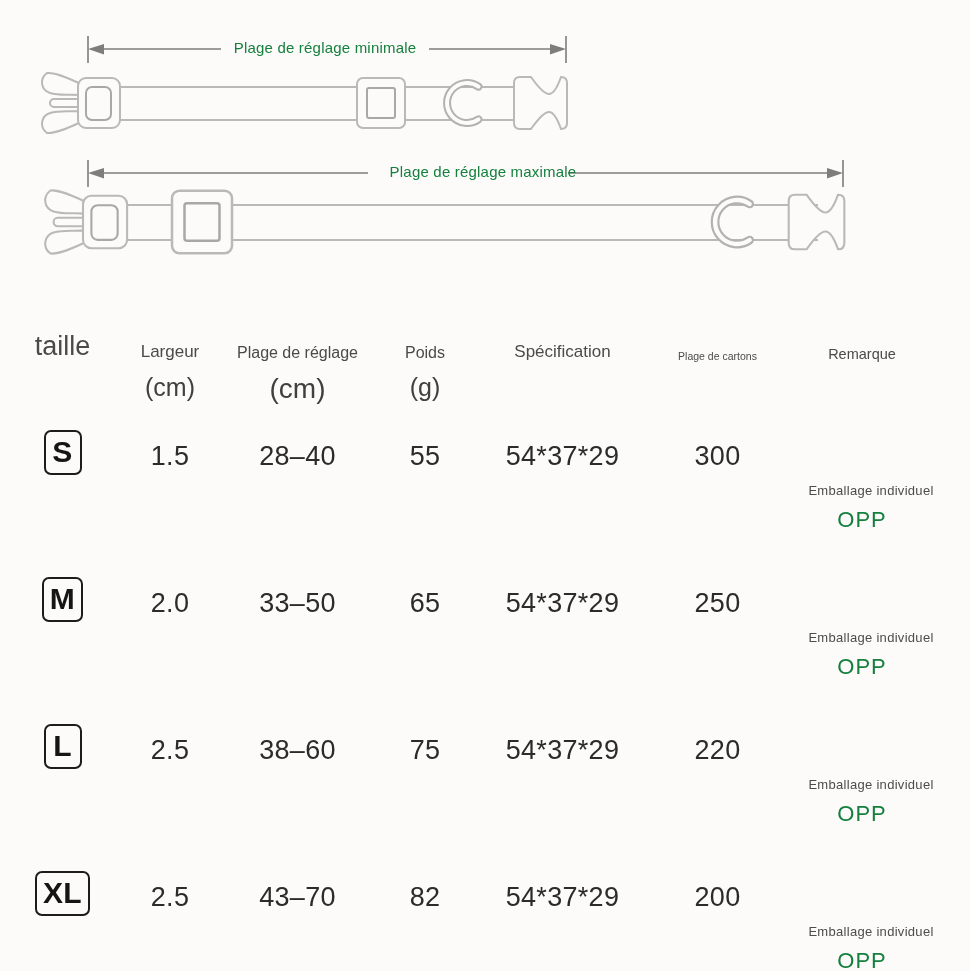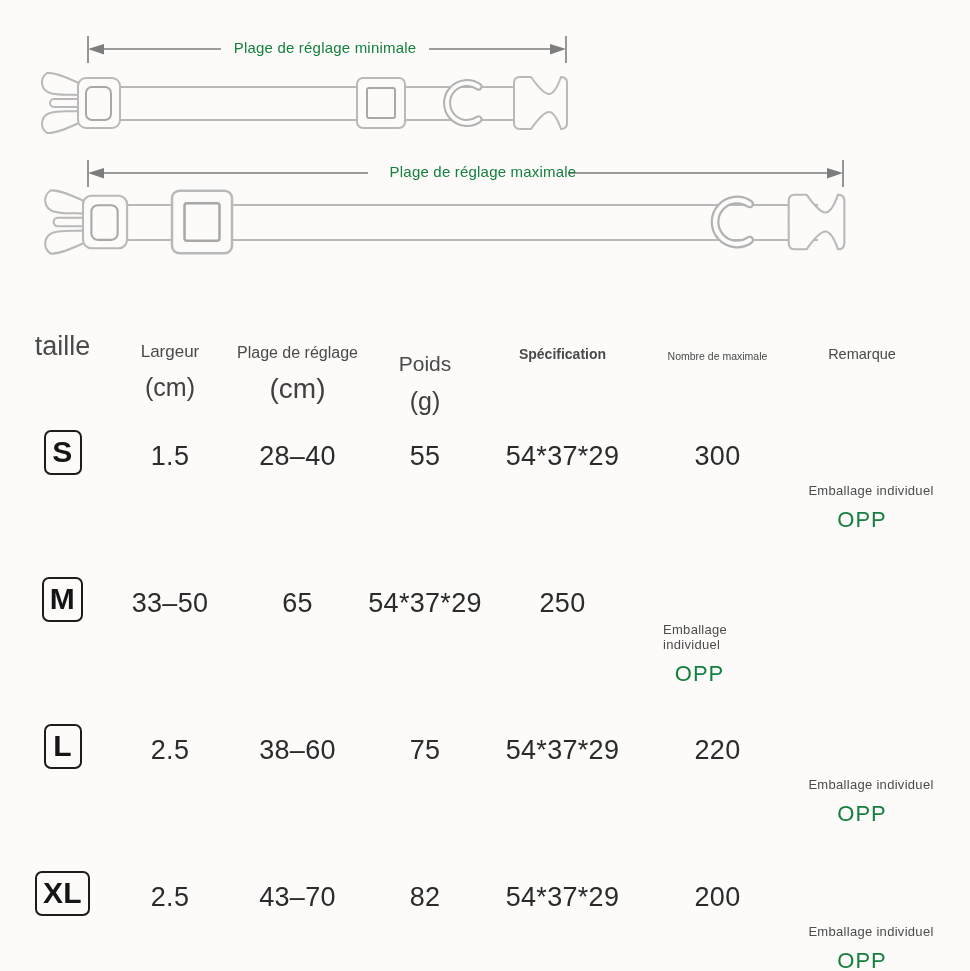--- a/index.html
+++ b/index.html
@@ -36,23 +36,23 @@
   .hc { display:flex; flex-direction:column; align-items:center; }
   .hc .main { height:32px; display:flex; align-items:flex-end; justify-content:center; color:#4a4a4a; }
   .hc .unit { margin-top:11px; color:#404040; }
   .hc.first { padding-left:10px; }
   .hc.last  { padding-right:36px; }
   .h-taille   { font-size:27px; color:#3c3c3c; }
   .h-largeur  { font-size:17px; }
   .h-largeur-unit { font-size:25px; }
   .h-plage    { font-size:16px; }
   .h-plage-unit { font-size:28px; }
-  .h-poids    { font-size:21px; color:#3c3c3c;margin-top:14px; }
+  .h-poids    { font-size:16px; color:#3c3c3c; }
   .h-poids-unit { font-size:25px; }
-  .h-spec     { font-size:14px; color:#5a5a5a;font-weight:bold; }
+  .h-spec     { font-size:17px; color:#5a5a5a; }
   .h-cartons  { font-size:10.5px; color:#5a5a5a; }
   .h-remarque { font-size:14.5px; }
 
   .dc {
     display:flex; justify-content:center; align-items:flex-start;
     padding-top:16px; font-size:27px; font-weight:500; color:#2b2b2b;
     letter-spacing:0.3px;
   }
   .dc.size-cell { padding-top:5px; padding-left:10px; }
   .size-box {
@@ -146,21 +146,21 @@
         <div class="unit h-plage-unit">(cm)</div>
       </div>
       <div class="hc">
         <div class="main h-poids">Poids</div>
         <div class="unit h-poids-unit">(g)</div>
       </div>
       <div class="hc">
           <div class="main h-spec">Spécification</div>
         </div>
       <div class="hc">
-          <div class="main h-cartons">Nombre de maximale</div>
+          <div class="main h-cartons">Plage de cartons</div>
         </div>
       <div class="hc last">
           <div class="main h-remarque">Remarque</div>
         </div>
     </div>
 
     <div class="trow data-row">
       <div class="dc size-cell">
           <span class="size-box">S</span>
         </div>
@@ -172,20 +172,21 @@
       <div class="dc remark-cell">
         <span class="remark-l1">Emballage individuel</span>
         <span class="remark-l2">OPP</span>
       </div>
     </div>
 
     <div class="trow data-row">
       <div class="dc size-cell">
           <span class="size-box">M</span>
         </div>
+      <div class="dc">2.0</div>
       <div class="dc">33–50</div>
       <div class="dc">65</div>
       <div class="dc">54*37*29</div>
       <div class="dc">250</div>
       <div class="dc remark-cell">
         <span class="remark-l1">Emballage individuel</span>
         <span class="remark-l2">OPP</span>
       </div>
     </div>
 

